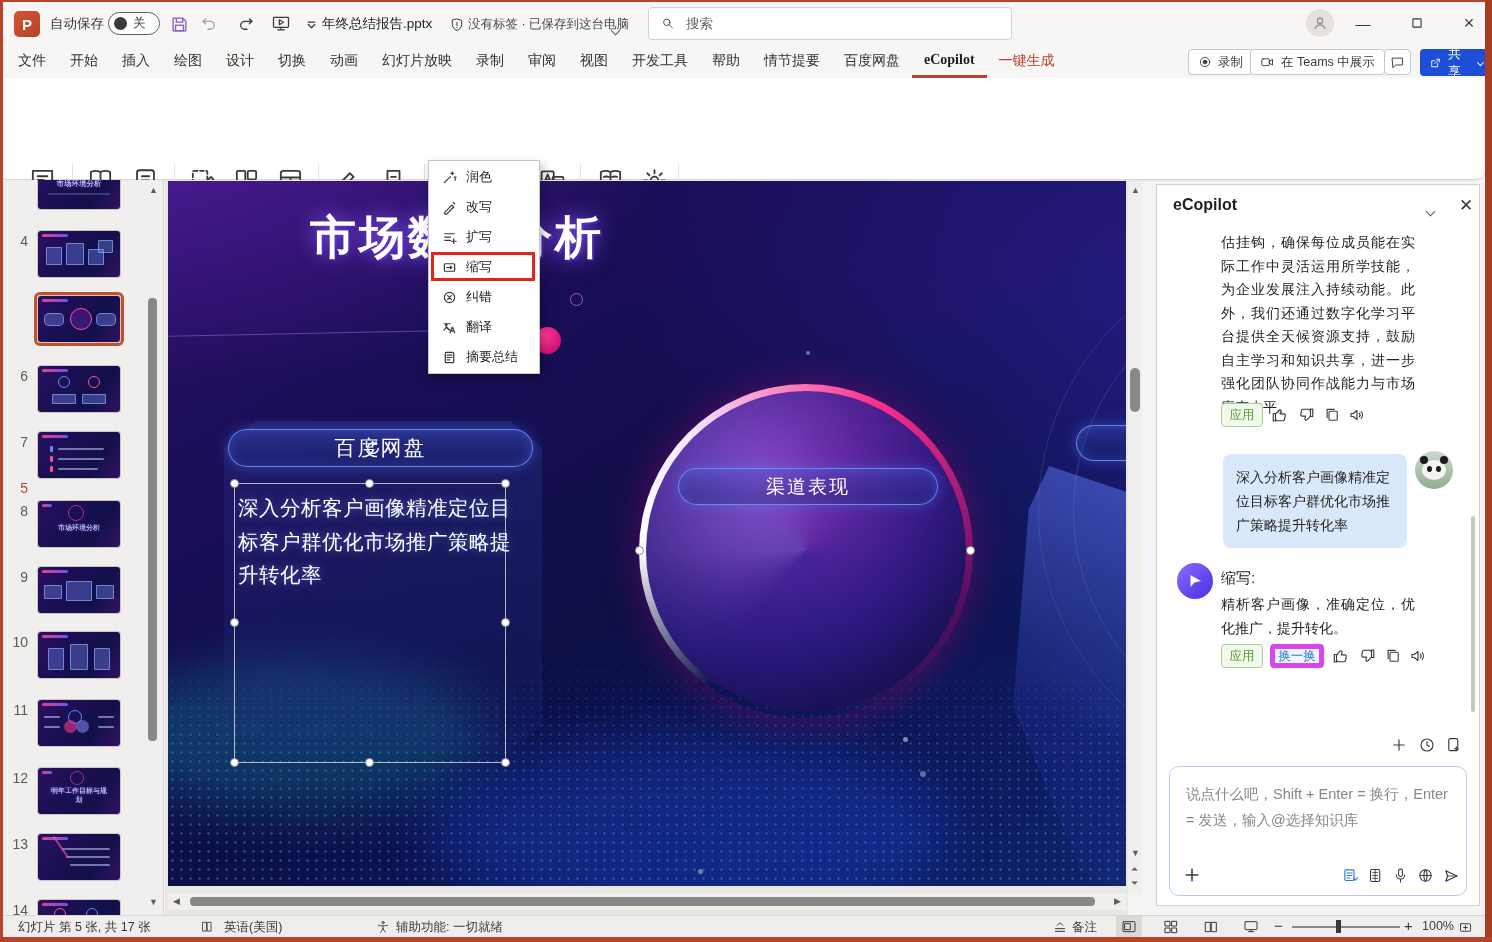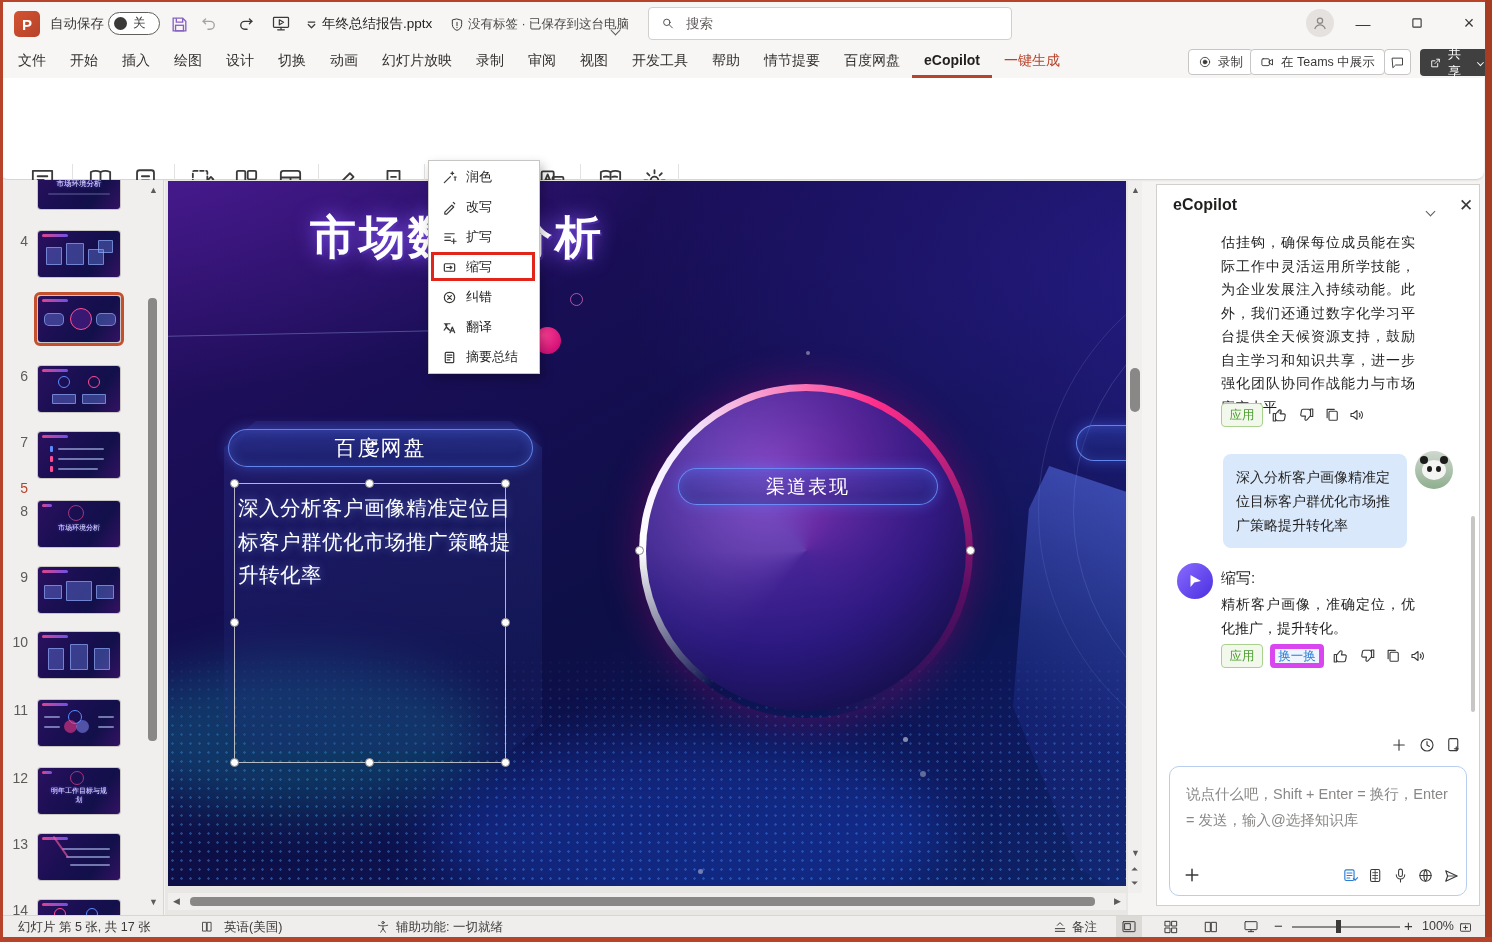--- a/index.html
+++ b/index.html
@@ -24,25 +24,25 @@
   .doc-status{top:16px;font-size:12.5px;color:#494847;}
   .searchbox{left:648px;top:7px;width:364px;height:33px;background:#fff;border:1px solid #d2cfcd;border-radius:4px;display:flex;align-items:center;padding:0 12px;gap:9px;}
   .searchbox input{border:none;outline:none;font-size:13.5px;color:#201f1e;width:100%;background:transparent;}
   .searchbox input::placeholder{color:#605e5c;}
   .avatar{left:1306px;top:9px;width:28px;height:28px;border-radius:50%;background:#e4e1df;display:flex;align-items:center;justify-content:center;}
   .winbtn{top:8px;width:34px;height:30px;display:flex;align-items:center;justify-content:center;color:#3b3a39;font-size:15px;}
 
   
   .menubar{left:0;top:47px;width:1492px;height:31px;background:#f8f6f4;display:flex;align-items:flex-end;}
   .mtabs{display:flex;margin-left:6px;}
-  .mtab{padding:5px 12px 8px;font-size:14px;color:#32302e;white-space:nowrap;}
+  .mtab{padding:5px 12px 8px;font-size:14px;color:#32302e;white-space:nowrap;font-family:Liberation Serif, serif;}
   .mtab.active{font-weight:bold;color:#201f1e;border-bottom:3px solid #b7432a;padding-bottom:5px;}
   .mtab.contextual{color:#b7432a;}
   .mbtn{position:absolute;height:26px;top:2px;border:1px solid #c8c6c4;border-radius:4px;background:#fff;display:flex;align-items:center;gap:6px;padding:0 9px;font-size:12.5px;color:#3b3a39;white-space:nowrap;}
-  .share-btn{position:absolute;left:1420px;top:2px;height:27px;border-radius:4px;background:#404040;color:#fff;display:flex;align-items:center;gap:6px;padding:0 9px;font-size:13px;}
+  .share-btn{position:absolute;left:1420px;top:2px;height:27px;border-radius:4px;background:#1d4ed8;color:#fff;display:flex;align-items:center;gap:6px;padding:0 9px;font-size:13px;}
 
   
   .ribbon{left:0;top:78px;width:1484px;height:102px;background:#fff;border-bottom:1px solid #d8d5d2;border-radius:0 0 8px 8px;box-shadow:0 1px 2px rgba(0,0,0,.06);}
   .rbtn{position:absolute;top:84px;height:76px;display:flex;flex-direction:column;align-items:center;padding-top:4px;color:#3b3a39;}
   .rbtn.active{background:#e3e1df;border-radius:3px;}
   .rbtn .lbl{font-size:12px;line-height:15.5px;text-align:center;margin-top:3px;white-space:nowrap;}
   .rgroup{position:absolute;top:160px;font-size:11.5px;color:#5d5b58;text-align:center;}
   .rdiv{position:absolute;top:86px;height:84px;width:1px;background:#e4e2e0;}
   .chv{display:inline-block;width:7px;height:7px;border-right:1.4px solid #5d5b58;border-bottom:1.4px solid #5d5b58;transform:rotate(45deg);}
 

